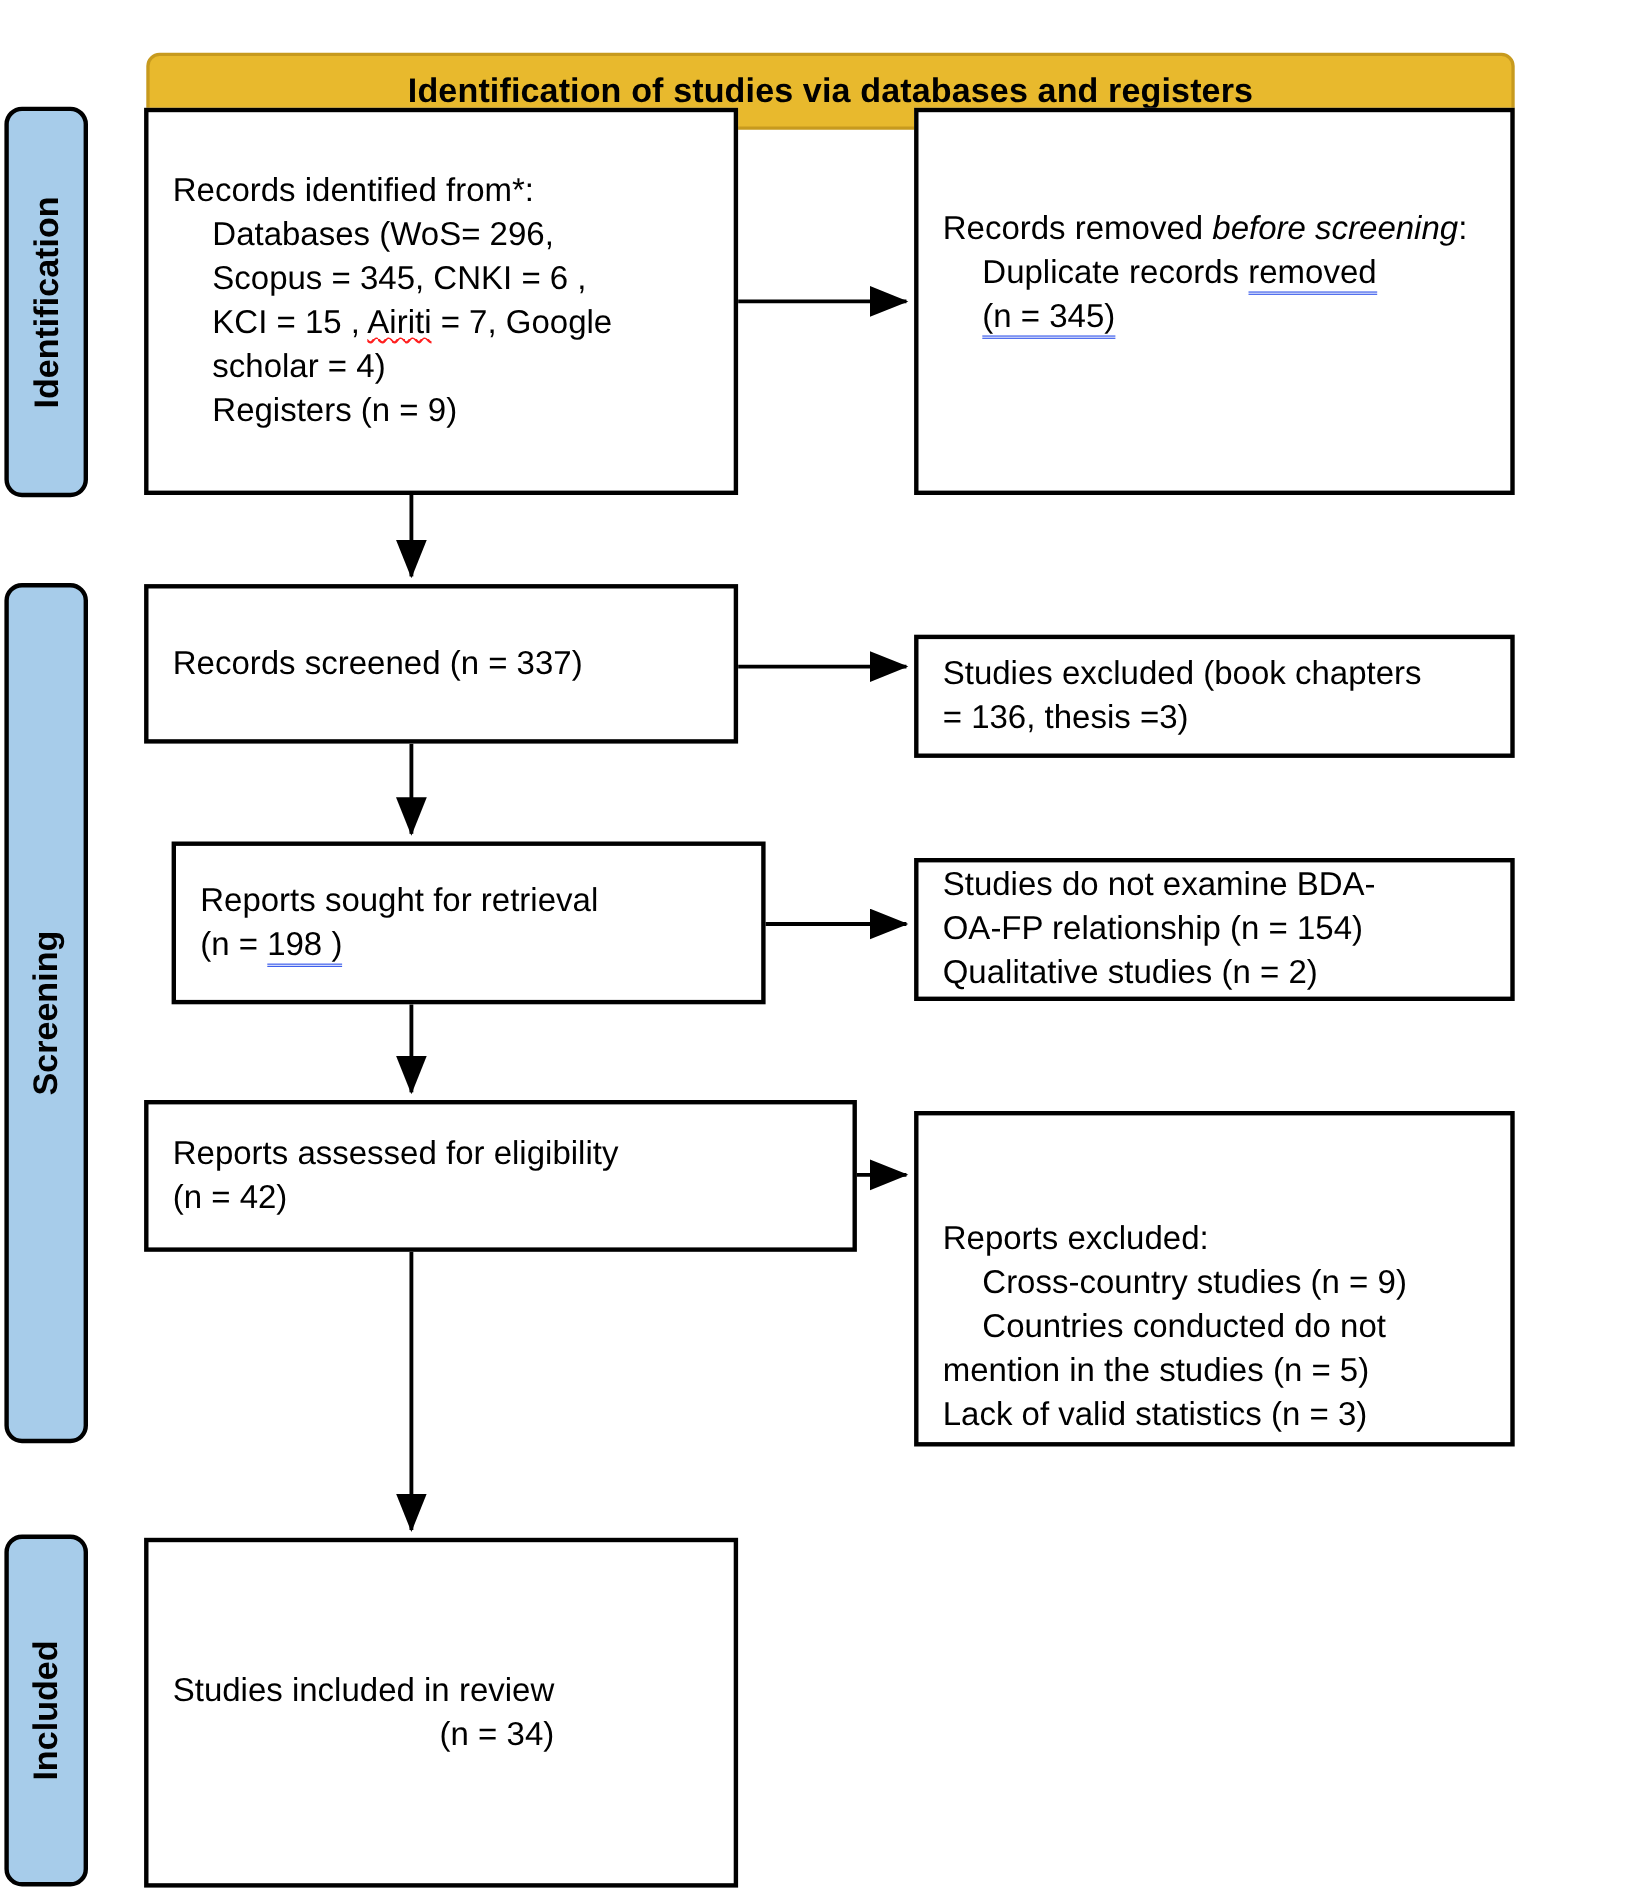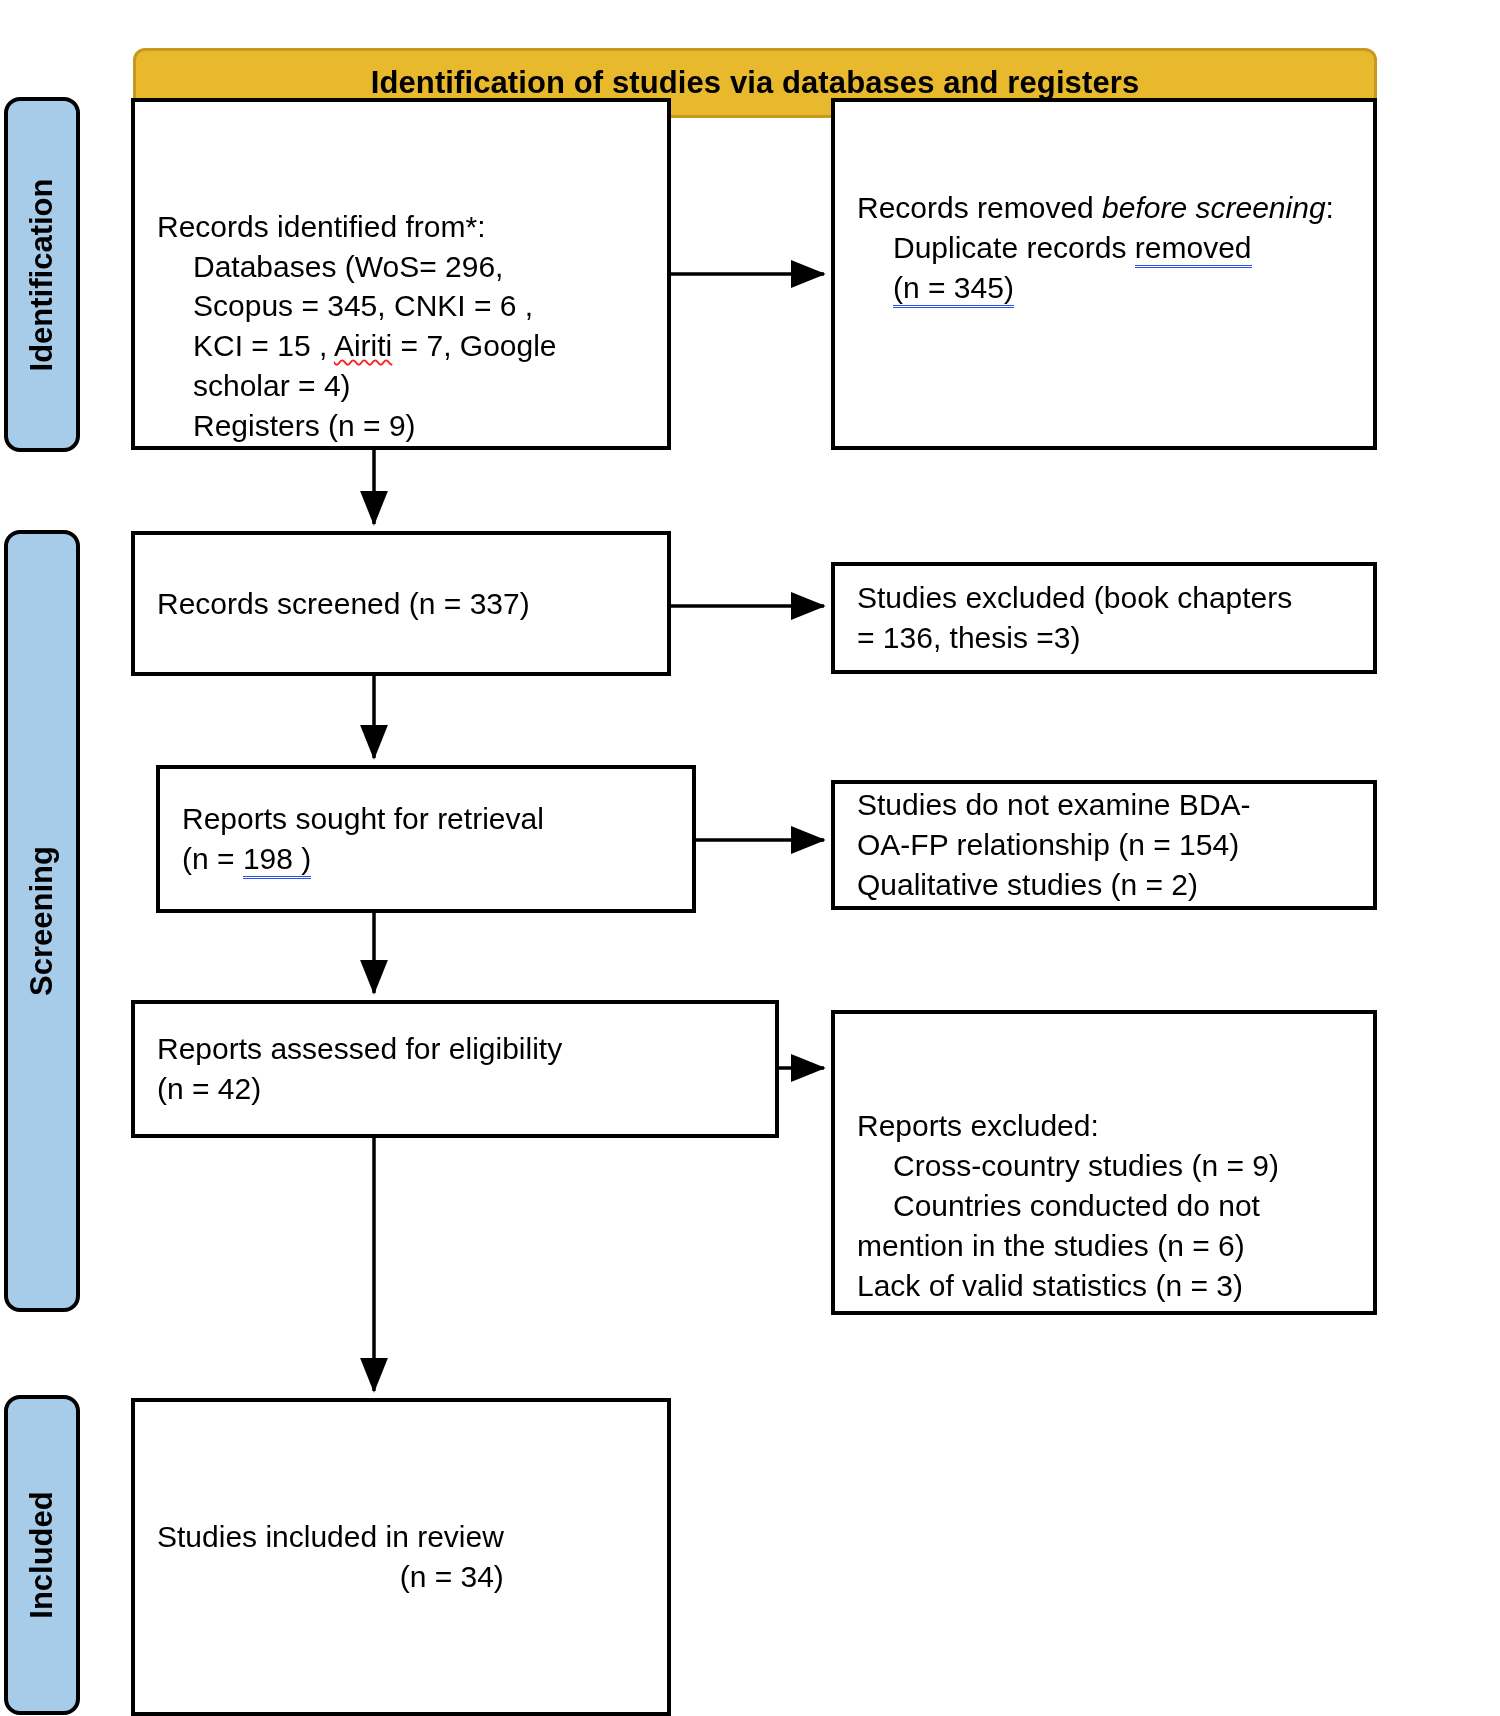--- a/index.html
+++ b/index.html
@@ -74,24 +74,24 @@
     text-decoration: underline wavy #FF2020;
     text-decoration-thickness: 2px;
     text-underline-offset: 3px;
   }
   .gr-blue {
     border-bottom: 3px double #2B4FEA;
     padding-bottom: 1px;
   }
 
   
-  #box-identified      { left: 131px;  top: 98px;   width: 540px; height: 352px; align-items: flex-end; }
+  #box-identified      { left: 131px;  top: 98px;   width: 540px; height: 352px; }
   #box-removed         { left: 831px;  top: 98px;   width: 546px; height: 352px; }
   #box-screened        { left: 131px;  top: 531px;  width: 540px; height: 145px; }
-  #box-excluded-screen { left: 831px;  top: 562px;  width: 546px; height: 112px; }
+  #box-excluded-screen { left: 831px;  top: 577px;  width: 546px; height: 112px; }
   #box-sought          { left: 131px;  top: 765px;  width: 540px; height: 148px; margin-left: 25px; }
   #box-excluded-sought { left: 831px;  top: 780px;  width: 546px; height: 130px; }
   #box-assessed        { left: 131px;  top: 1000px; width: 648px; height: 138px; }
   #box-excluded-report { left: 831px;  top: 1010px; width: 546px; height: 305px; }
   #box-included        { left: 131px;  top: 1398px; width: 540px; height: 318px; text-align: right; }
 
   #box-removed .ptext,
   #box-excluded-screen .ptext,
   #box-excluded-sought .ptext,
   #box-excluded-report .ptext { }
@@ -182,21 +182,21 @@
 
   <div class="pbox" id="box-assessed">
     <div class="ptext"><span>Reports assessed for eligibility</span>
 <span>(n = 42)</span></div>
   </div>
 
   <div class="pbox" id="box-excluded-report">
     <div class="ptext"><span>Reports excluded:</span>
 <span class="ind"></span><span>Cross-country studies (n = 9)</span>
 <span class="ind"></span><span>Countries conducted do not</span>
-<span>mention in the studies (n = 6)</span>
+<span>mention in the studies (n = 5)</span>
 <span>Lack of valid statistics (n = 3)</span></div>
   </div>
 
   <div class="pbox" id="box-included">
     <div class="ptext"><span>Studies included in review</span>
 <span>(n = 34)</span></div>
   </div>
 
 </div>
 

